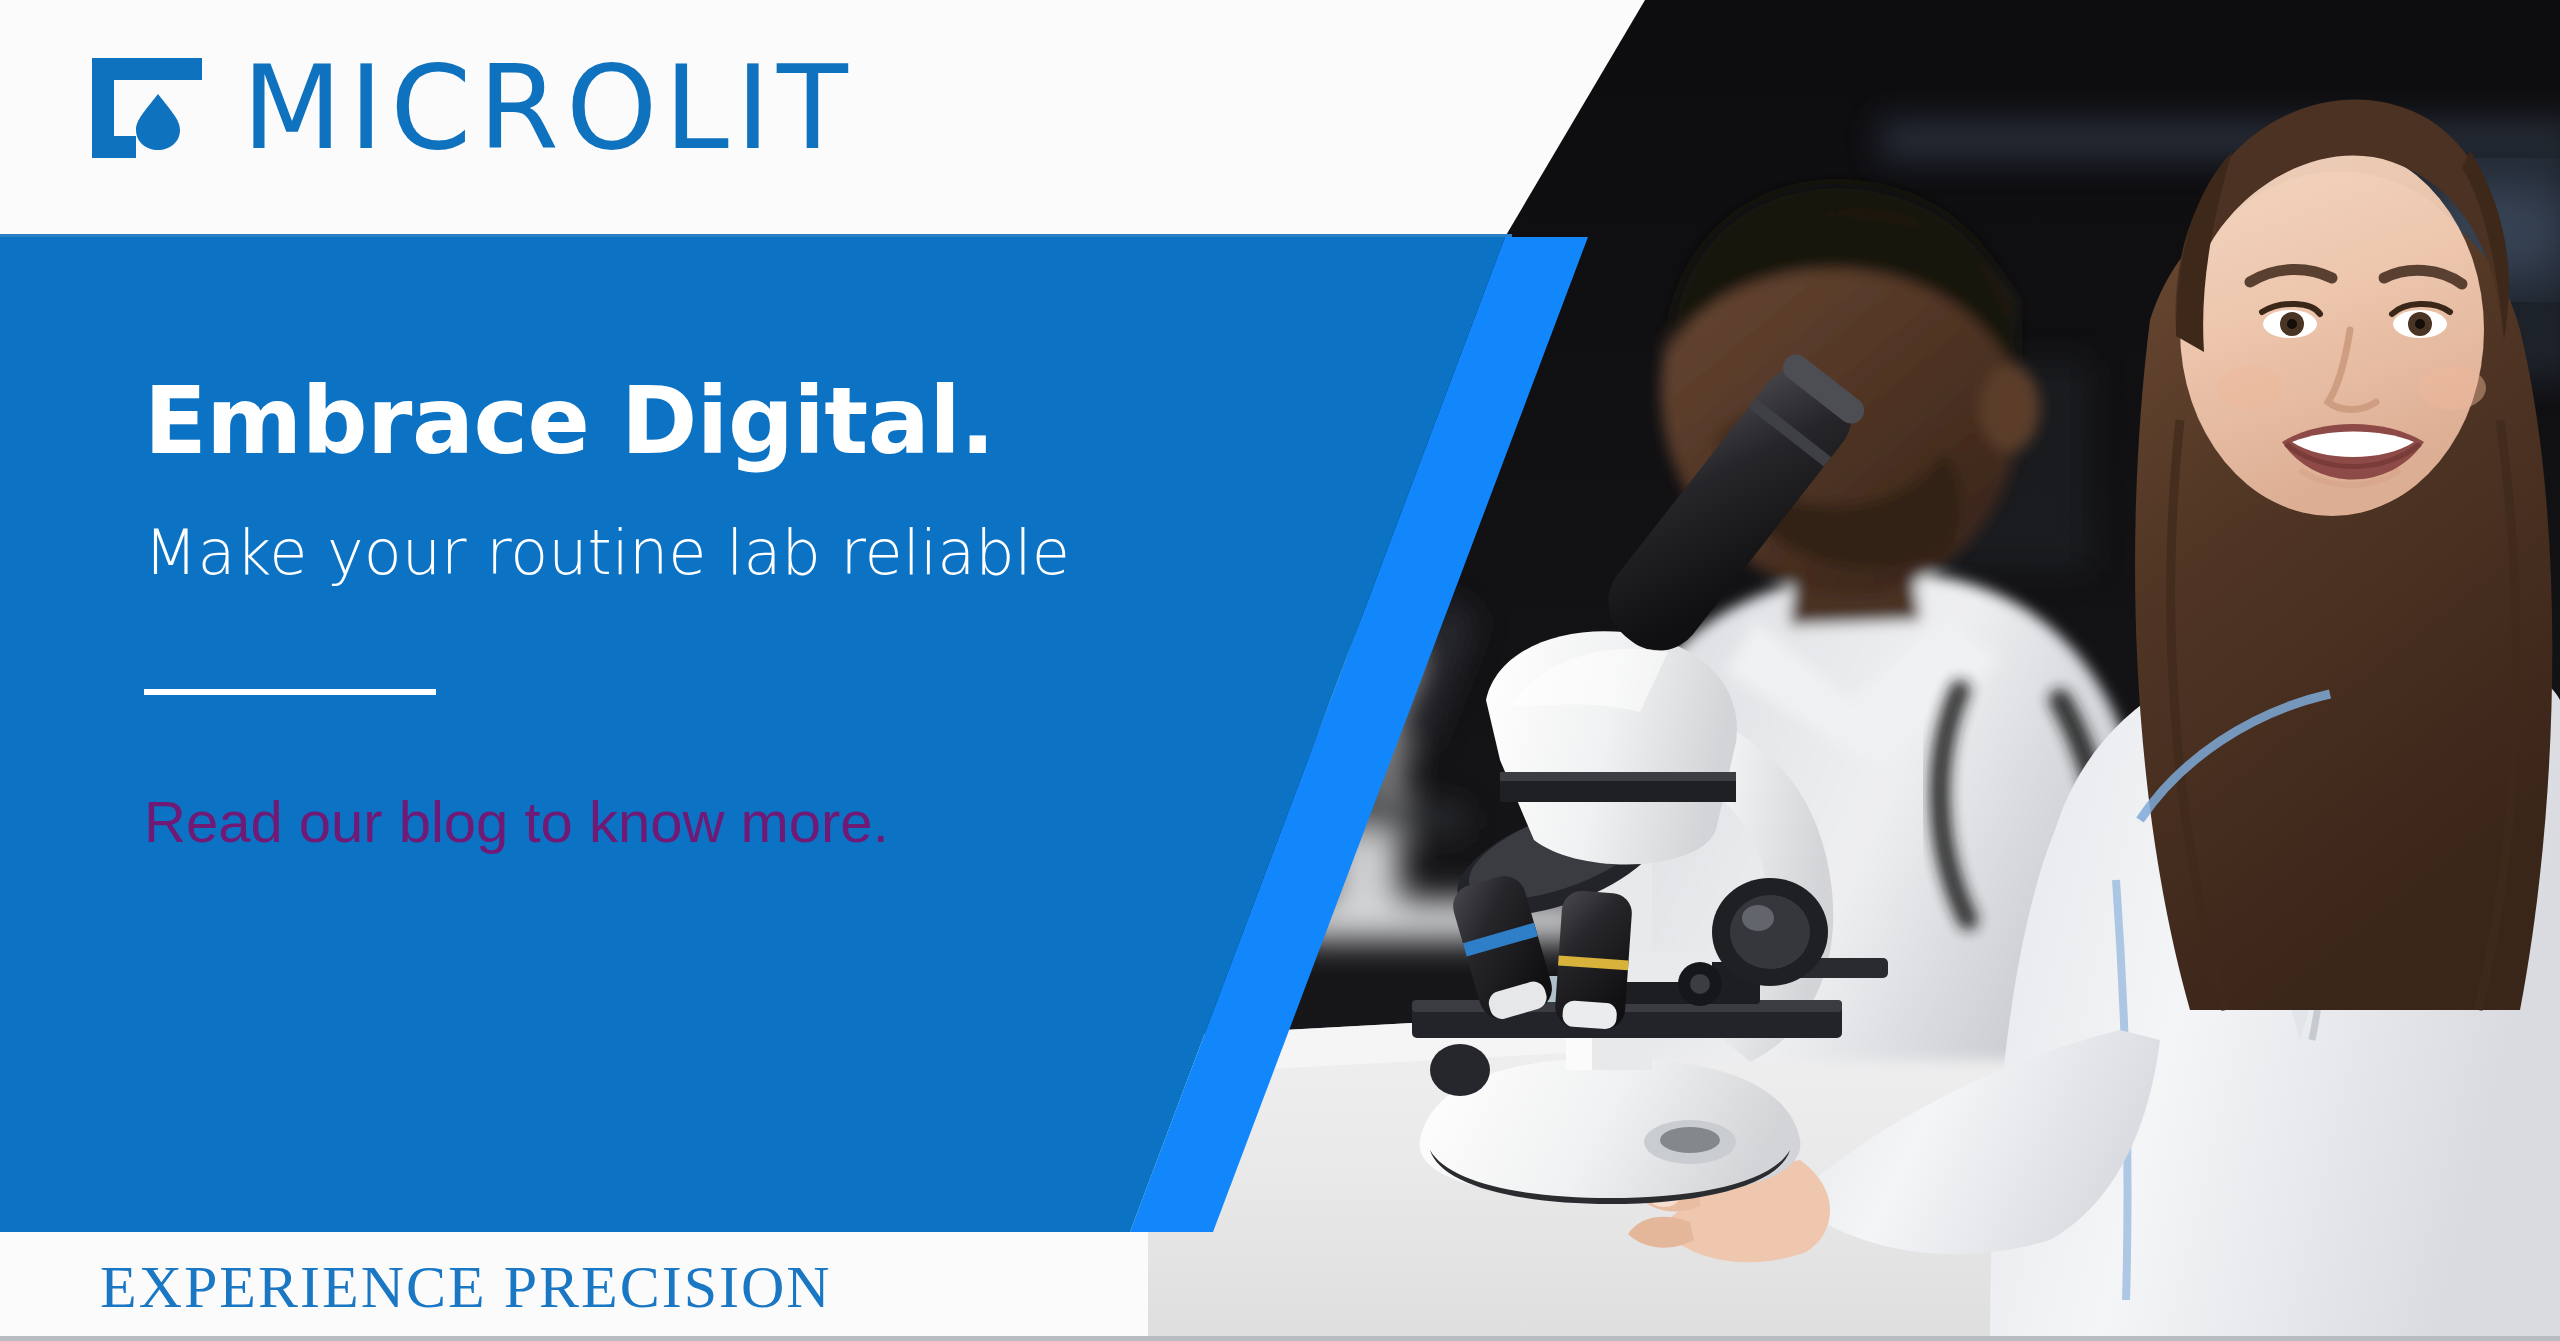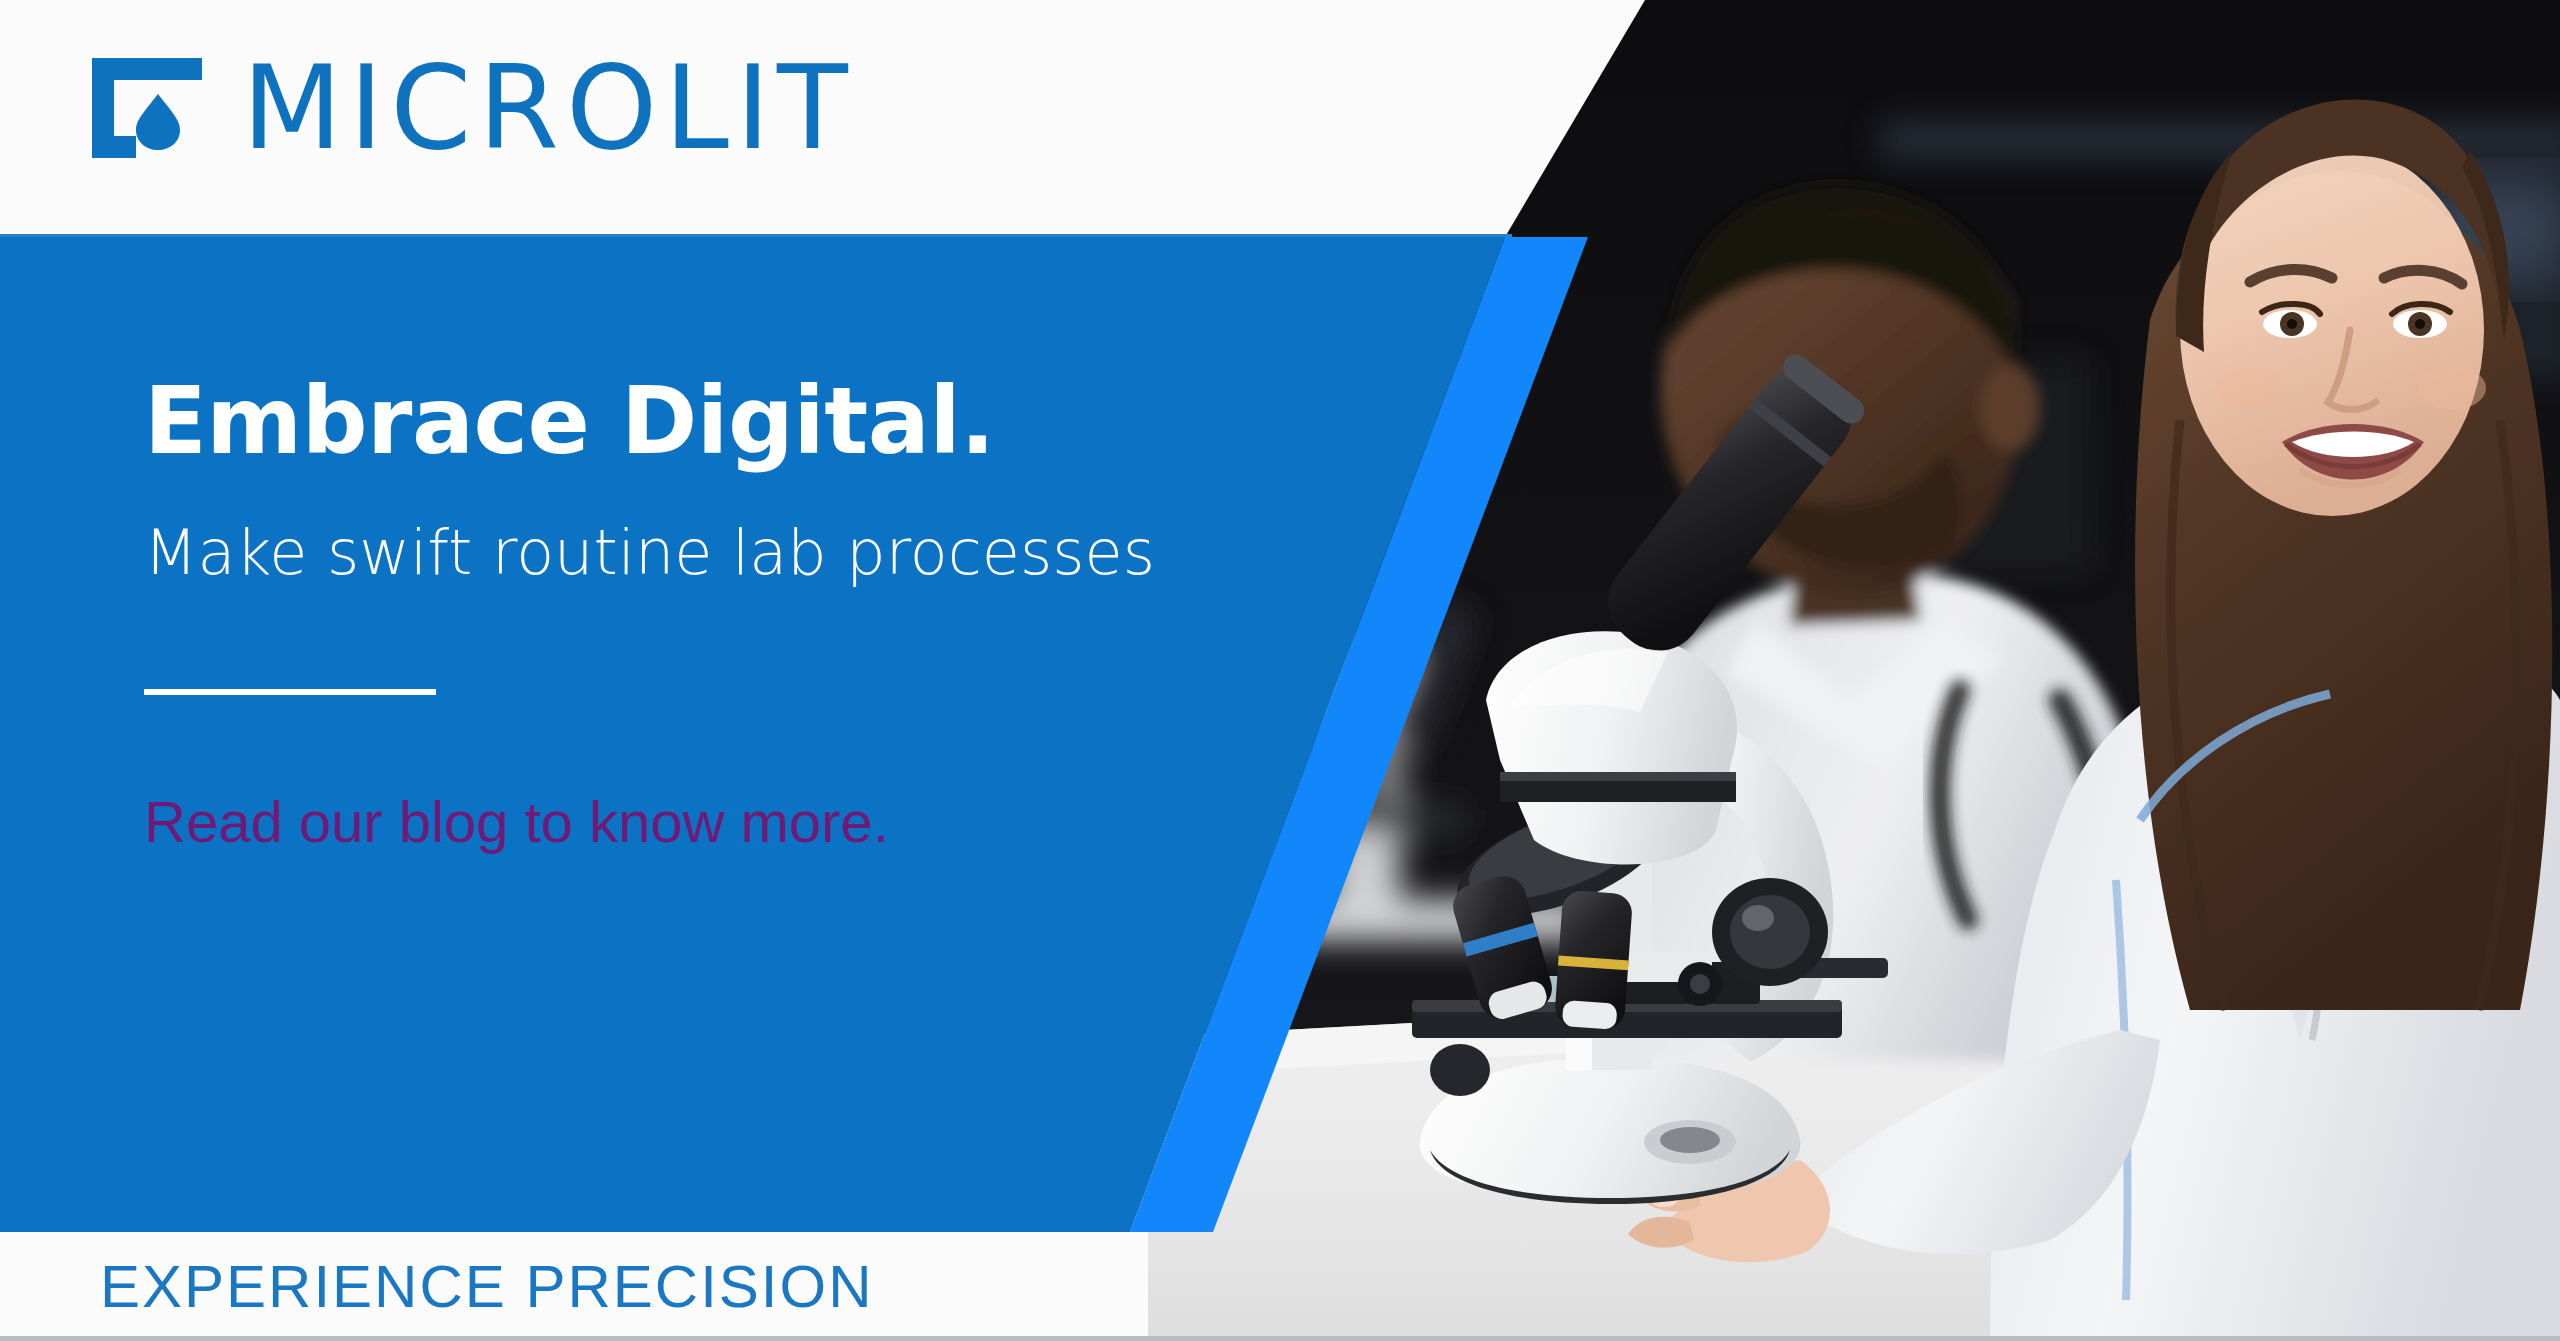--- a/index.html
+++ b/index.html
@@ -108,21 +108,21 @@
   .tagline {
     position: absolute;
     left: 100px;
     bottom: 24px;
     font-size: 60px;
     font-weight: 400;
     letter-spacing: 2px;
     color: #1a77c4;
     line-height: 1;
     white-space: nowrap;
-    font-family: Liberation Sans, sans-serif;
+    font-family: Liberation Serif, serif;
     z-index: 7;
     margin-top: 28px;
   }
 
   
   .copy {
     position: absolute;
     left: 100px;
     top: 368px;
     width: 1060px;
@@ -437,21 +437,21 @@
     </span>
     <span class="logo-word">MICROLIT</span>
   </div>
 
   <div class="copy">
     <h1 class="headline">
       <span class="line">Embrace Digital.</span>
     </h1>
 
     <p class="subhead">
-      <span class="line">Make swift routine lab processes</span>
+      <span class="line">Make your routine lab reliable</span>
     </p>
 
     <div class="divider"></div>
 
     <p class="cta">Read our blog to know more.</p>
   </div>
 
   <div class="footer-band"></div>
   <div class="tagline">EXPERIENCE PRECISION</div>
   <div class="footer-rule"></div>

